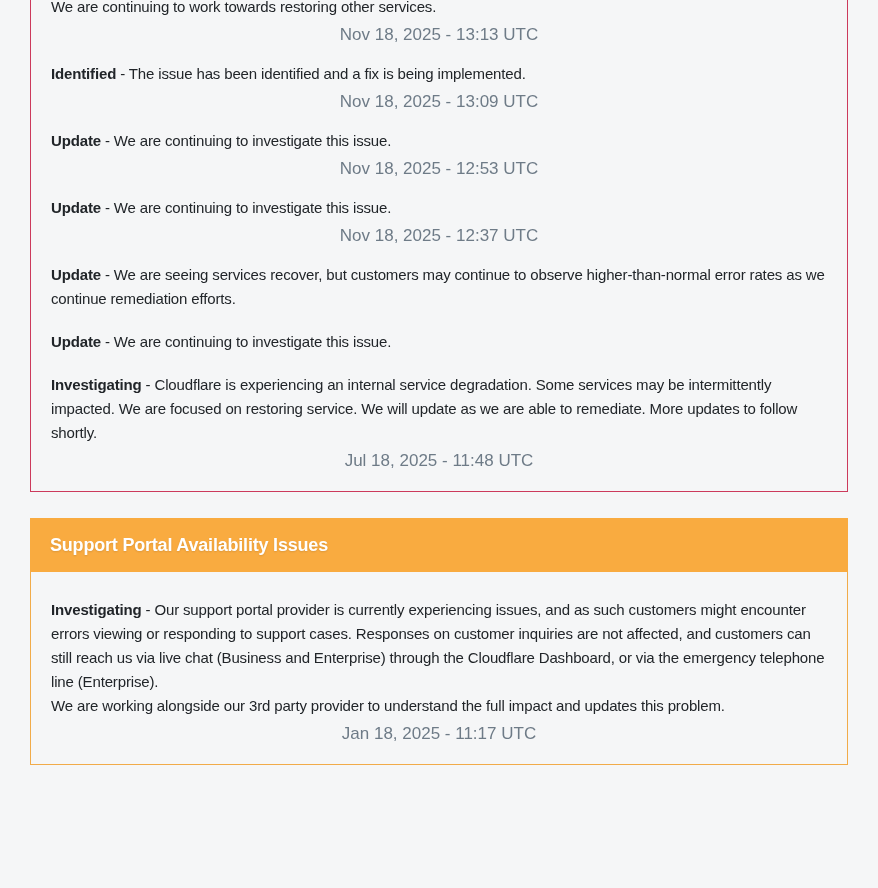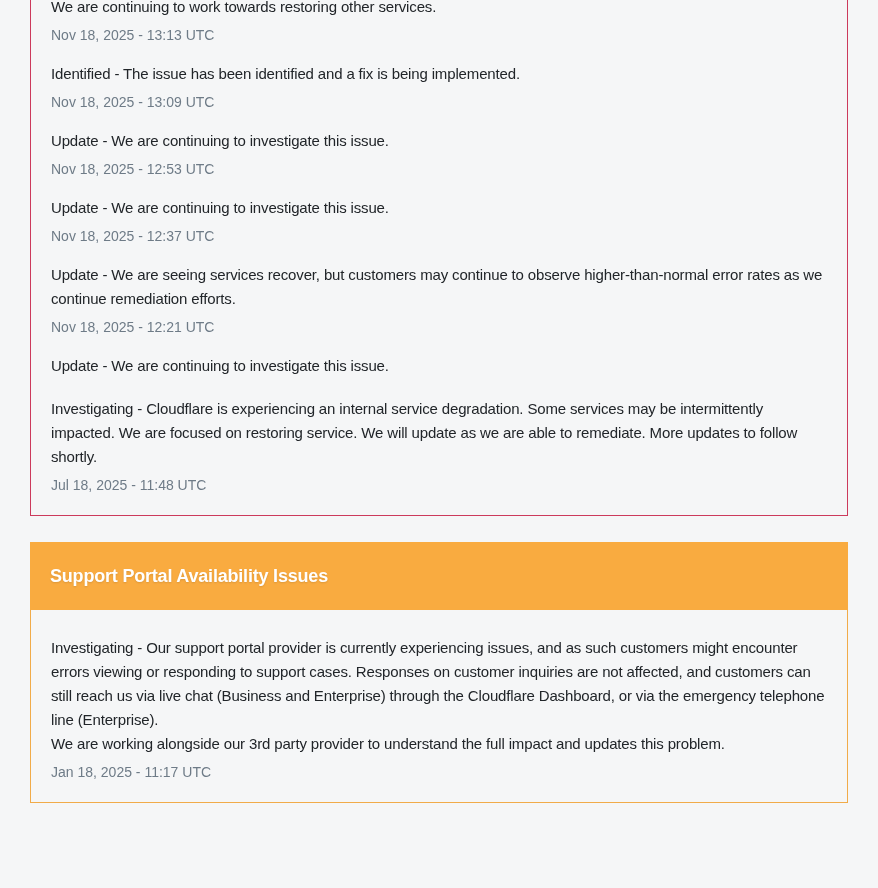--- a/index.html
+++ b/index.html
@@ -33,21 +33,21 @@
   }
   #incident-1 {
     border: 1px solid var(--inc1-border);
     border-top: none;
     margin-top: -5px;
   }
   #incident-1 .card-body { padding-top: 0; }
   #incident-2 { margin-top: 26px; }
   #incident-2 .incident-header {
     background: var(--inc2-header-bg);
-    height: 68px;
+    height: 54px;
     display: flex;
     align-items: center;
     padding: 0 20px;
   }
   #incident-2 .incident-title {
     color: #ffffff;
     font-size: 18px;
     font-weight: bold;
     text-shadow: 0 1px 2px rgba(0,0,0,0.12);
     letter-spacing: -0.2px;
@@ -59,26 +59,27 @@
     min-height: 180px;
   }
   .update { margin-bottom: 19px; }
   .update:last-child { margin-bottom: 0; }
   .update-text {
     font-size: 15px;
     line-height: 24px;
     letter-spacing: -0.15px;
     white-space: pre-wrap;
   }
-  .update-text strong { font-weight: normal; }
+  .update-text strong { font-weight: bold; }
   .update-date {
     margin-top: 8px;
-    font-size: 14px;
+    font-size: 17px;
     line-height: 16px;
     color: var(--date-color);
+    text-align: center;
   }
 </style>
 </head>
 <body>
 
 <div class="page">
 
   <section class="incident-card" id="incident-1">
     <div class="card-body">
   <div class="update">
@@ -99,21 +100,20 @@
     <div class="update-date">Nov 18, 2025 - 12:53 UTC</div>
   </div>
 
   <div class="update">
     <p class="update-text"><strong>Update</strong> - We are continuing to investigate this issue.</p>
     <div class="update-date">Nov 18, 2025 - 12:37 UTC</div>
   </div>
 
   <div class="update">
     <p class="update-text"><strong>Update</strong> - We are seeing services recover, but customers may continue to observe higher-than-normal error rates as we continue remediation efforts.</p>
-    <div class="update-date">Nov 18, 2025 - 12:21 UTC</div>
   </div>
 
   <div class="update">
     <p class="update-text"><strong>Update</strong> - We are continuing to investigate this issue.</p>
   </div>
 
   <div class="update">
     <p class="update-text"><strong>Investigating</strong> - Cloudflare is experiencing an internal service degradation. Some services may be intermittently impacted. We are focused on restoring service. We will update as we are able to remediate. More updates to follow shortly.</p>
     <div class="update-date">Jul 18, 2025 - 11:48 UTC</div>
   </div>

